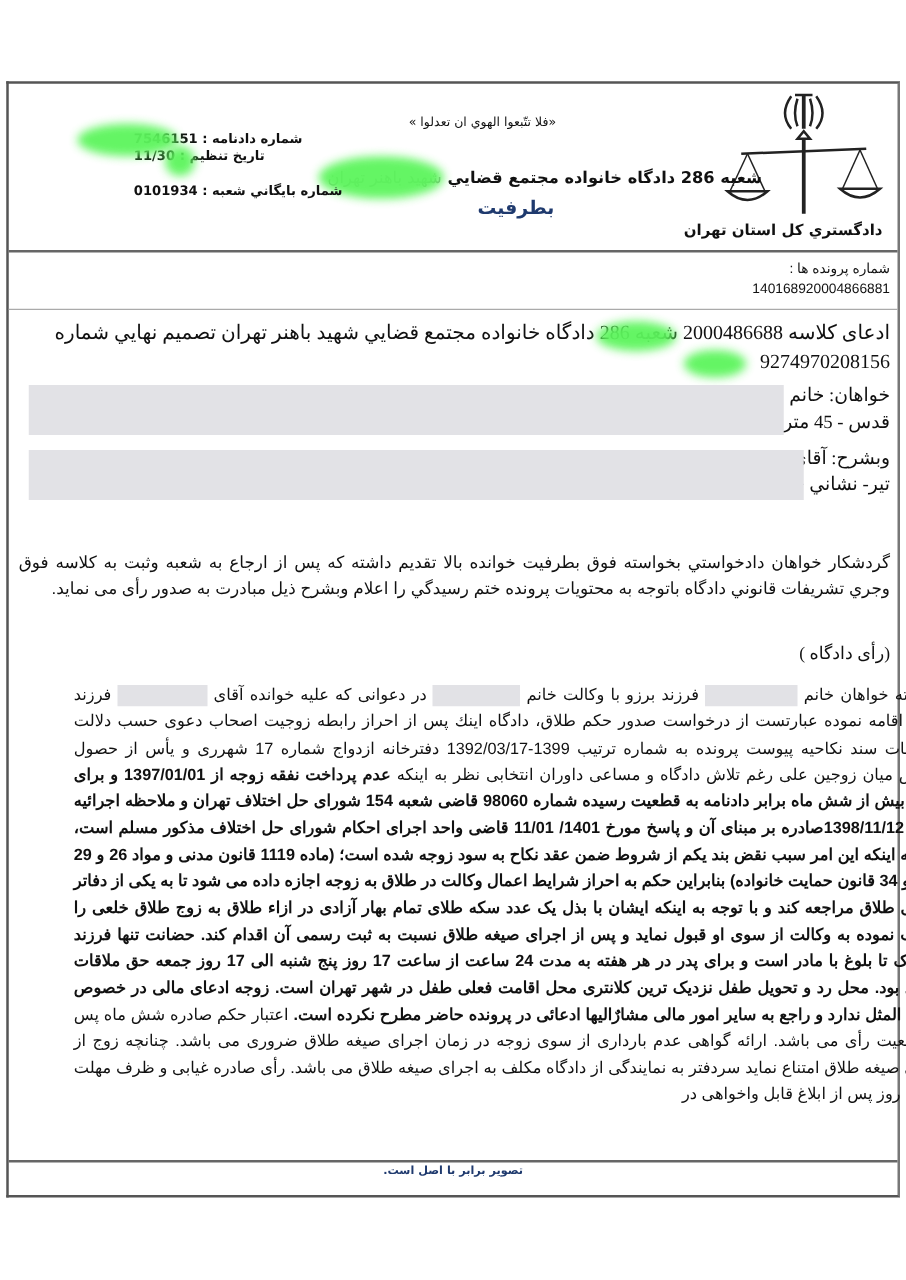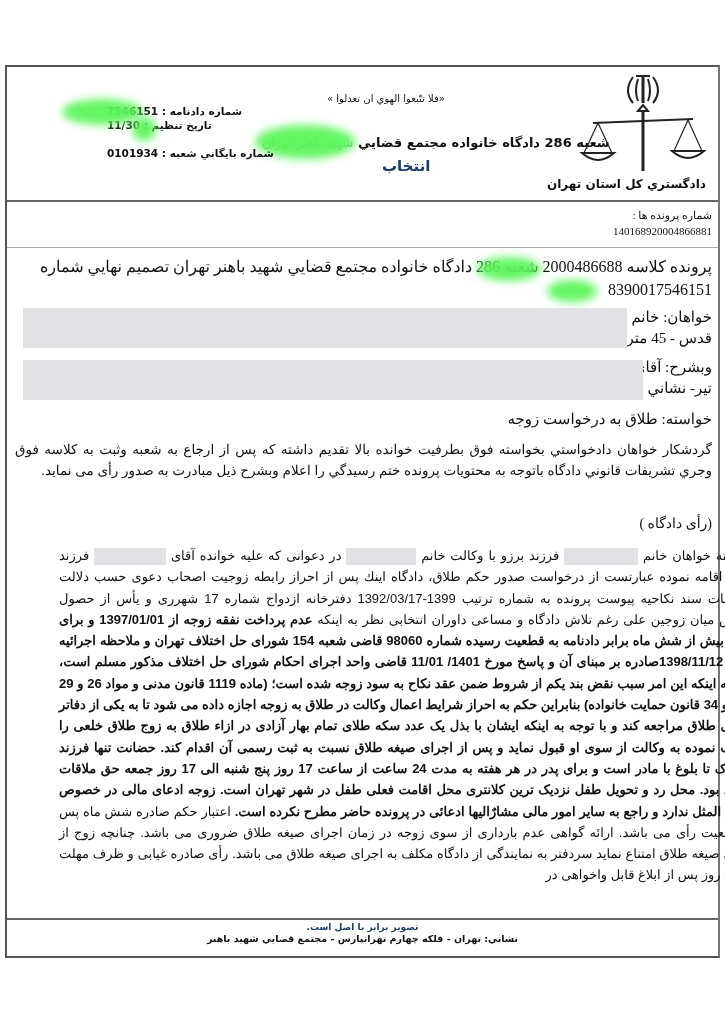--- a/index.html
+++ b/index.html
@@ -21,39 +21,39 @@
   .meta { position: absolute; left: 100px; direction: rtl; font-size: 10.5px; font-weight: bold; white-space: nowrap; }
   .meta.m1 { top: 38px; } .meta.m2 { top: 52px; } .meta.m3 { top: 80px; }
 
   .blur-green {
     position: absolute; background: #5cf55c; border-radius: 50%;
     filter: blur(4px); opacity: 0.95;
   }
   .redact-gray { position: absolute; background: #e2e2e6; }
 
   
-  .case-block { position: absolute; right: 6px; top: 140px; direction: rtl; text-align: right; font-family: Liberation Serif, serif; font-size: 11px; line-height: 16px; }
+  .case-block { position: absolute; right: 6px; top: 140px; direction: rtl; text-align: right; font-family: Liberation Sans, sans-serif; font-size: 11px; line-height: 16px; }
   .rule-thin { position: absolute; left: 0; top: 180px; width: 711px; height: 1px; background: #aaa; }
 
   
   .body-text {
     position: absolute; left: 8px; width: 697px; direction: rtl; text-align: justify;
     font-family: "Liberation Serif", serif; font-size: 15px; line-height: 21px; color: #111;
   }
   .p-class { top: 188px; font-size: 16px; line-height: 23px; }
   .p-plaintiff { top: 240px; }
   .p-defendant { top: 290px; }
   .p-request { top: 342px; }
   .p-intro { top: 372px; font-family: "Liberation Sans", sans-serif; font-size: 13.5px; line-height: 21px; }
   .p-heading { top: 446px; font-size: 14px; }
   .p-verdict { top: 478px; font-family: "Liberation Sans", sans-serif; font-size: 13px; line-height: 21.3px; margin-left: 44px; }
   .p-verdict b { font-weight: bold; }
 
   
-  .footer { position: absolute; left: 0; bottom: 0; width: 711px; height: 38px; border-top: 2px solid #666; direction: rtl; text-align: center; }
+  .footer { position: absolute; left: 0; bottom: 0; width: 711px; height: 28px; border-top: 2px solid #666; direction: rtl; text-align: center; }
   .footer .copy { font-size: 9px; font-weight: bold; color: #1f3a6e; margin-top: 2px; }
   .footer .addr { font-size: 9.5px; font-weight: bold; margin-top: 1px; }
 </style>
 </head>
 <body>
 
 <div class="frame">
 
   <div class="header">
     <svg class="emblem" viewBox="0 0 130 100">
@@ -76,21 +76,21 @@
     <div class="org-name">دادگستري كل استان تهران</div>
 
     <div class="motto">«فلا تتّبعوا الهوي ان تعدلوا »</div>
 
     <div class="branch-line">
       <span>شعبه 286 دادگاه خانواده مجتمع قضايي</span>
       <span style="color:#888; font-weight:normal;">شهيد باهنر تهران</span>
     </div>
     <div class="blur-green" style="left:248px; top:58px; width:100px; height:34px;"></div>
 
-    <div class="doc-title">انتخاب</div>
+    <div class="doc-title">بطرفيت</div>
 
     <div class="meta m1">
       <span>شماره دادنامه :</span>
       <span>7546151</span>
     </div>
     <div class="meta m2">
       <span>تاريخ تنظيم :</span>
       <span>11/30</span>
     </div>
     <div class="meta m3">
@@ -101,63 +101,58 @@
     <div class="blur-green" style="left:125px; top:50px; width:24px; height:24px;"></div>
   </div>
 
   <div class="case-block">
     <div>شماره پرونده ها :</div>
     <div>140168920004866881</div>
   </div>
   <div class="rule-thin"></div>
 
   <div class="body-text p-class">
-    <span>پرونده كلاسه</span>
+    <span>ادعای كلاسه</span>
     <span>2000486688</span>
     <span>شعبه 286 دادگاه خانواده مجتمع قضايي شهيد باهنر تهران تصميم نهايي شماره</span>
     <br>
-    <span>8390017546151</span>
+    <span>9274970208156</span>
   </div>
   <div class="blur-green" style="left:470px; top:190px; width:64px; height:24px;"></div>
   <div class="blur-green" style="left:540px; top:213px; width:50px; height:22px;"></div>
 
   <div class="body-text p-plaintiff">
     <span>خواهان:</span>
     <span>خانم</span>
     <br>
     <span>قدس - 45 متري</span>
   </div>
   <div class="redact-gray" style="left:16px; top:241px; width:604px; height:40px;"></div>
 
   <div class="body-text p-defendant">
     <span>وبشرح:</span>
     <span>آقای</span>
     <br>
     <span>تير- نشاني ي</span>
   </div>
   <div class="redact-gray" style="left:16px; top:293px; width:620px; height:40px;"></div>
 
-  <div class="body-text p-request">
-    <span>خواسته:</span>
-    <span>طلاق به درخواست زوجه</span>
-  </div>
 
   <div class="body-text p-heading">(رأی دادگاه )</div>
 
   <div class="body-text p-intro">گردشكار خواهان دادخواستي بخواسته فوق بطرفيت خوانده بالا تقديم داشته كه پس از ارجاع به شعبه وثبت به كلاسه فوق وجري تشريفات قانوني دادگاه باتوجه به محتويات پرونده ختم رسيدگي را اعلام وبشرح ذيل مبادرت به صدور رأی می نمايد.</div>
 
   <div class="body-text p-verdict">
     <span>خواسته خواهان خانم</span>
     <span class="inline-redact" style="display:inline-block; width:74px; height:17px; background:#e2e2e6; vertical-align:middle;"></span>
     <span>فرزند برزو با وكالت خانم</span>
     <span style="display:inline-block; width:70px; height:17px; background:#e2e2e6; vertical-align:middle;"></span>
     <span>در دعوانی كه عليه خوانده آقای</span>
     <span style="display:inline-block; width:72px; height:17px; background:#e2e2e6; vertical-align:middle;"></span>
     <span>فرزند بهرام اقامه نموده عبارتست از درخواست صدور حكم طلاق، دادگاه اينك پس از احراز رابطه زوجيت اصحاب دعوی حسب دلالت مندرجات سند نكاحيه پيوست پرونده به شماره ترتيب 1399-1392/03/17 دفترخانه ازدواج شماره 17 شهرری و يأس از حصول سازش ميان زوجين علی رغم تلاش دادگاه و مساعی داوران انتخابی نظر به اينكه</span>
     <b>عدم پرداخت نفقه زوجه از 1397/01/01 و برای مدتی بيش از شش ماه برابر دادنامه به قطعيت رسيده شماره 98060 قاضی شعبه 154 شورای حل اختلاف تهران و ملاحظه اجرائيه مورخ 1398/11/12صادره بر مبنای آن و پاسخ مورخ 1401/ 11/01 قاضی واحد اجرای احكام شورای حل اختلاف مذكور مسلم است، نظر به اينكه اين امر سبب نقض بند يكم از شروط ضمن عقد نكاح به سود زوجه شده است؛ (ماده 1119 قانون مدنی و مواد 26 و 29 و 31 و 34 قانون حمايت خانواده) بنابراين حكم به احراز شرايط اعمال وكالت در طلاق به زوجه اجازه داده می شود تا به يكی از دفاتر رسمی طلاق مراجعه كند و با توجه به اينكه ايشان با بذل يک عدد سكه طلای تمام بهار آزادی در ازاء طلاق به زوج طلاق خلعی را انتخاب نموده به وكالت از سوی او قبول نمايد و پس از اجرای صيغه طلاق نسبت به ثبت رسمی آن اقدام كند. حضانت تنها فرزند مشترک تا بلوغ با مادر است و برای پدر در هر هفته به مدت 24 ساعت از ساعت 17 روز پنج شنبه الی 17 روز جمعه حق ملاقات خواهد بود. محل رد و تحويل طفل نزديک ترين كلانتری محل اقامت فعلی طفل در شهر تهران است. زوجه ادعای مالی در خصوص اجرت المثل ندارد و راجع به ساير امور مالی مشارٌاليها ادعائی در پرونده حاضر مطرح نكرده است.</b>
     <span>اعتبار حكم صادره شش ماه پس از قطعيت رأی می باشد. ارائه گواهی عدم بارداری از سوی زوجه در زمان اجرای صيغه طلاق ضروری می باشد. چنانچه زوج از اجرای صيغه طلاق امتناع نمايد سردفتر به نمايندگی از دادگاه مكلف به اجرای صيغه طلاق می باشد. رأی صادره غيابی و ظرف مهلت بيست روز پس از ابلاغ قابل واخواهی در</span>
   </div>
 
   <div class="footer">
     <div class="copy">تصوير برابر با اصل است.</div>
-    <div class="addr">نشاني:  تهران - فلكه چهارم تهرانپارس - مجتمع قضايي شهيد باهنر</div>
   </div>
 </div>
 
 </body></html>

